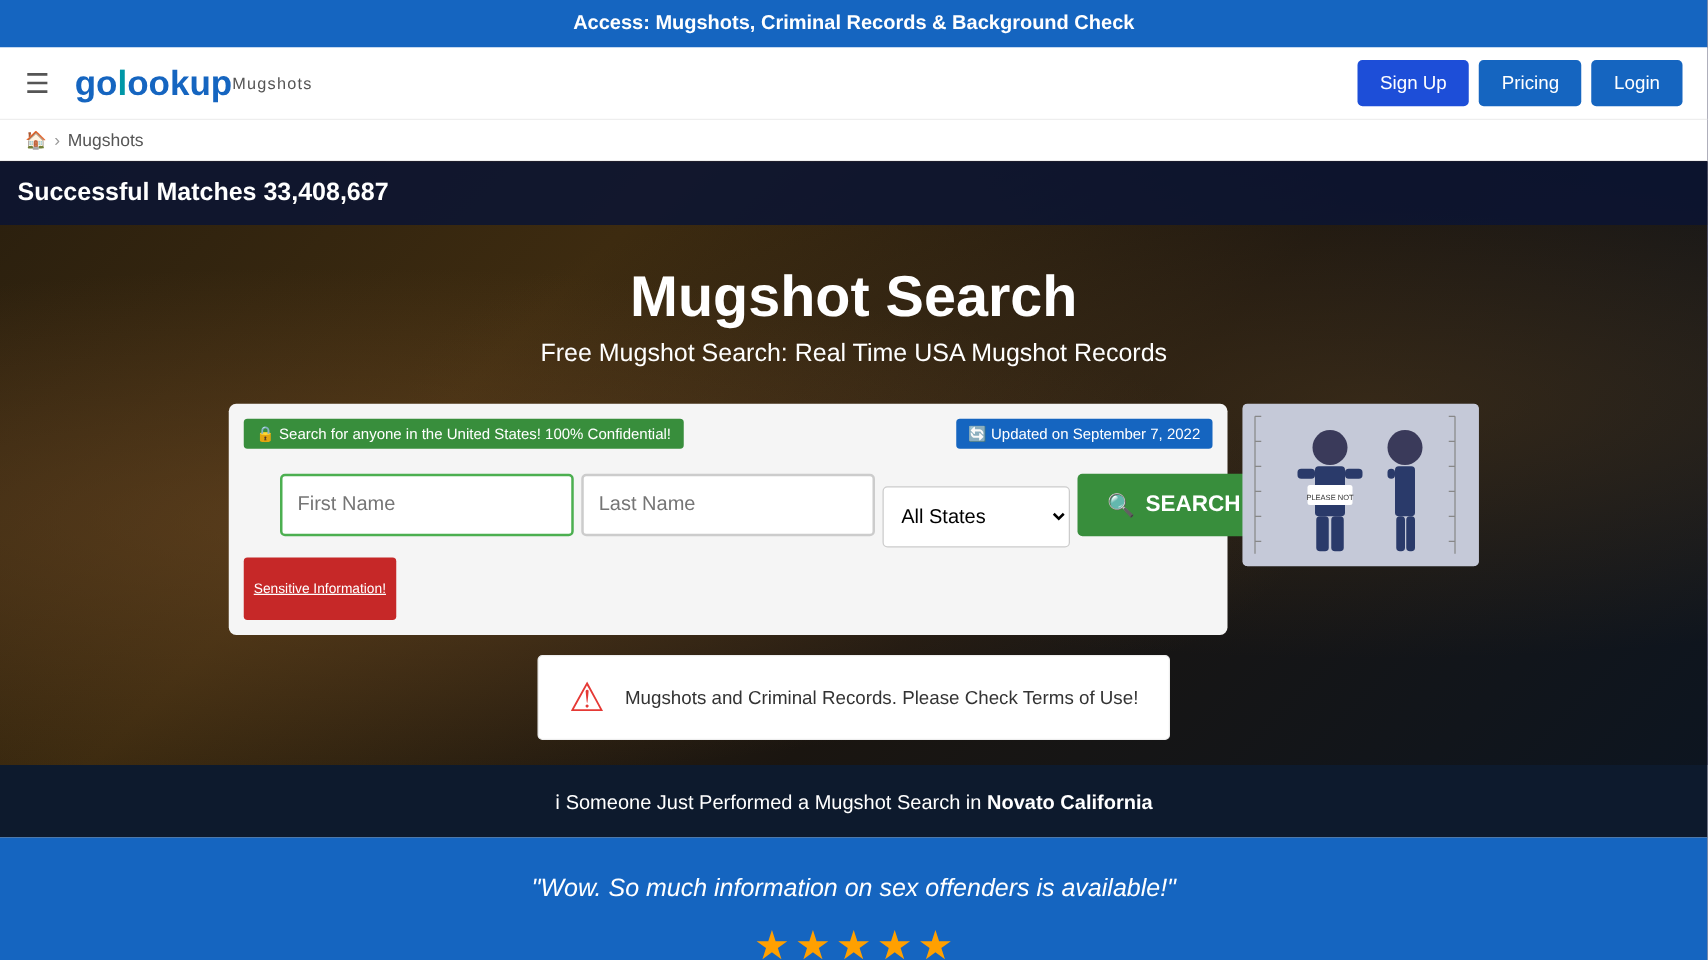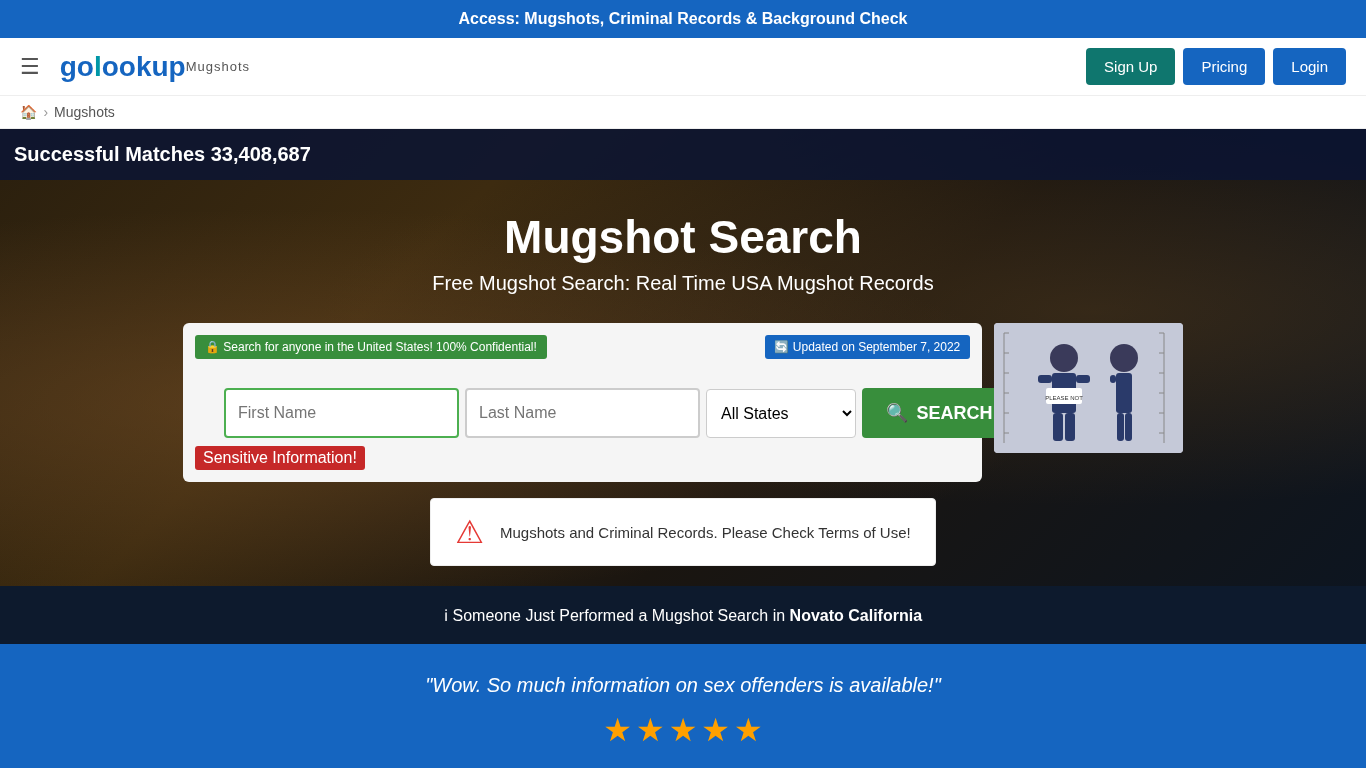--- a/index.html
+++ b/index.html
@@ -45,21 +45,21 @@
       font-size: 13px;
       color: #555;
       letter-spacing: 1px;
     }
     .header-buttons {
       margin-left: auto;
       display: flex;
       gap: 8px;
     }
     .btn-signup {
-      background: #0f766e;
+      background: #1d4ed8;
       color: white;
       border: none;
       padding: 10px 18px;
       font-size: 15px;
       cursor: pointer;
       border-radius: 4px;
     }
     .btn-pricing {
       background: #1565C0;
       color: white;
@@ -190,21 +190,21 @@
       font-size: 12px;
       border-radius: 3px;
       display: flex;
       align-items: center;
       gap: 4px;
     }
 
     .search-inputs {
       display: flex;
       gap: 6px;
-      align-items: flex-end;
+      align-items: center;
       padding-left: 29px;
     }
     .search-inputs input {
       padding: 14px 12px;
       font-size: 16px;
       border: 2px solid #4CAF50;
       border-radius: 4px;
       outline: none;
       flex: 1;
     }
@@ -235,25 +235,26 @@
       cursor: pointer;
       display: flex;
       align-items: center;
       gap: 8px;
       white-space: nowrap;
     }
 
     .sensitive-badge {
       background: #c62828;
       color: white;
-      font-size: 16px;
-      padding: 3px 8px;
+      font-size: 11px;
+      padding: 19px 8px;
       border-radius: 3px;
       display: inline-block;
       margin-top: 8px;
+      text-decoration: underline;
     }
 
     
     .mugshot-img {
       background: #c5c9d8;
       width: 200px;
       min-height: 120px;
       border-radius: 4px;
       margin-left: 12px;
       display: flex;

